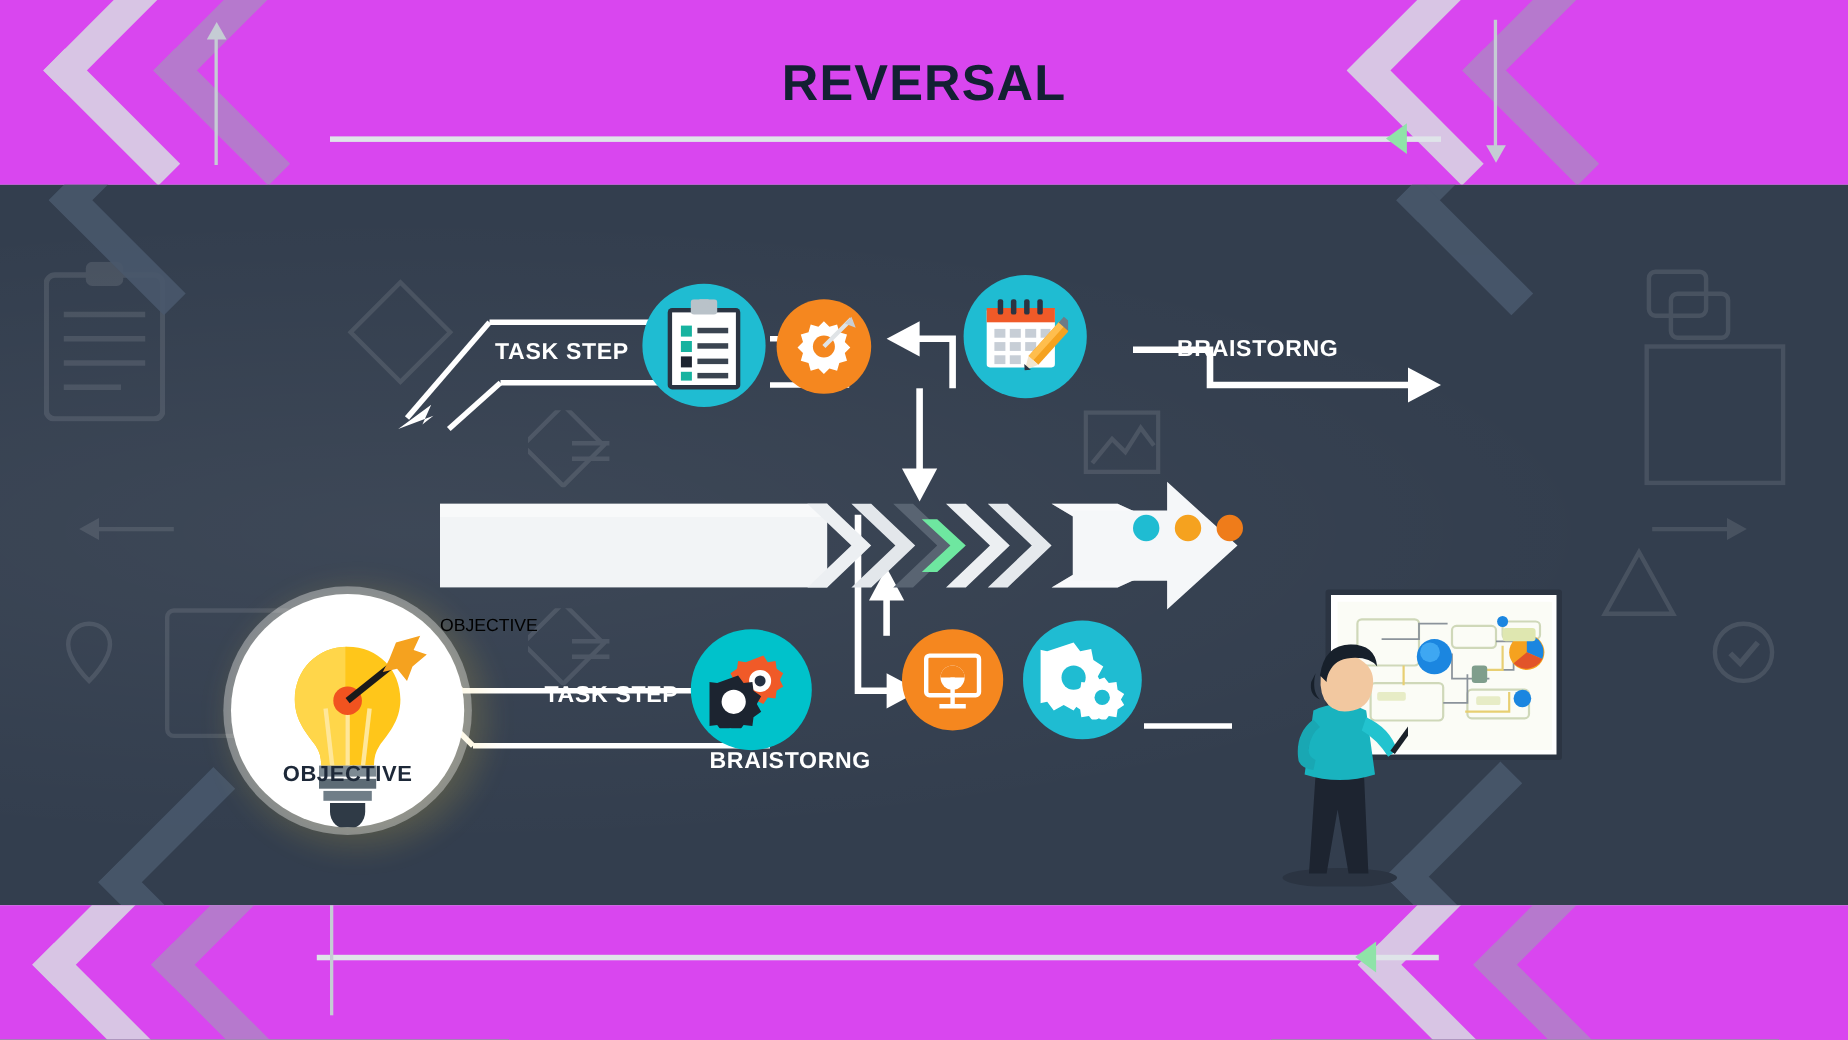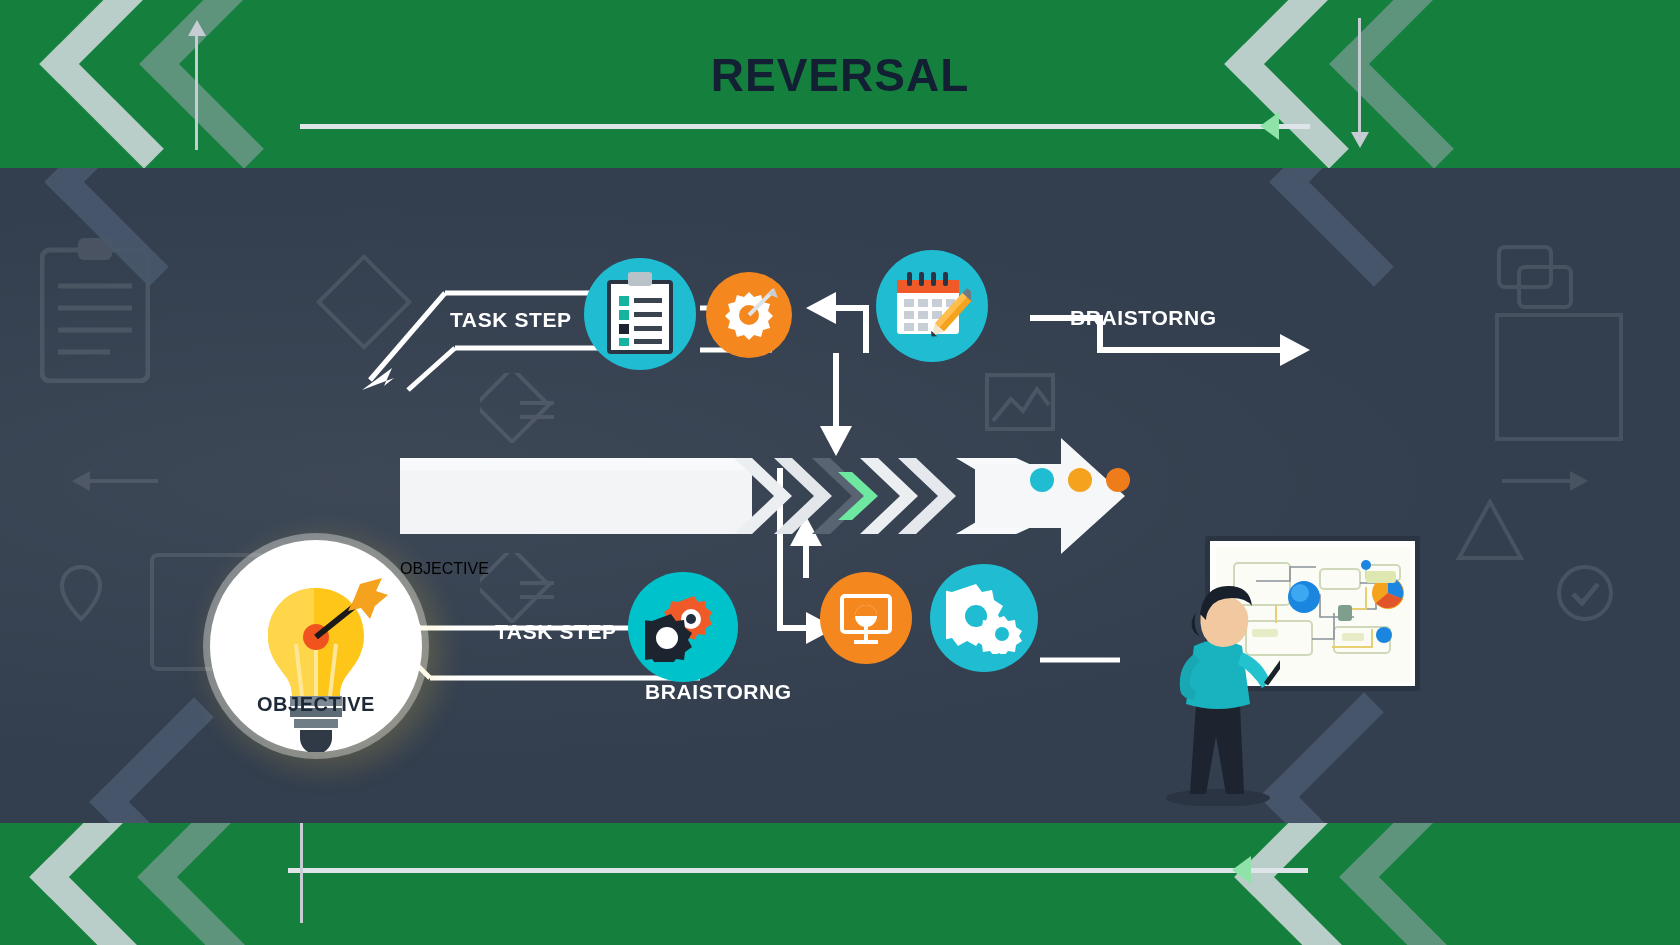--- a/index.html
+++ b/index.html
@@ -4,21 +4,21 @@
 <style>
   html,body{margin:0;padding:0;}
   body{
     width:1680px;height:945px;overflow:hidden;
     font-family:"Liberation Sans", sans-serif;
     background:#eef1f4;
   }
   .stage{position:relative;width:1680px;height:945px;overflow:hidden;}
 
   
-  .band{position:absolute;left:0;width:1680px;background:#15803d;overflow:hidden;}
+  .band{position:absolute;left:0;width:1680px;background:#d946ef;overflow:hidden;}
   .band.top{top:0;height:168px;}
   .band.bot{top:823px;height:122px;}
 
   
   .core{
     position:absolute;left:0;top:168px;width:1680px;height:655px;
     background:#333e4e;overflow:hidden;
   }
   .core:before{
     content:"";position:absolute;inset:0;

